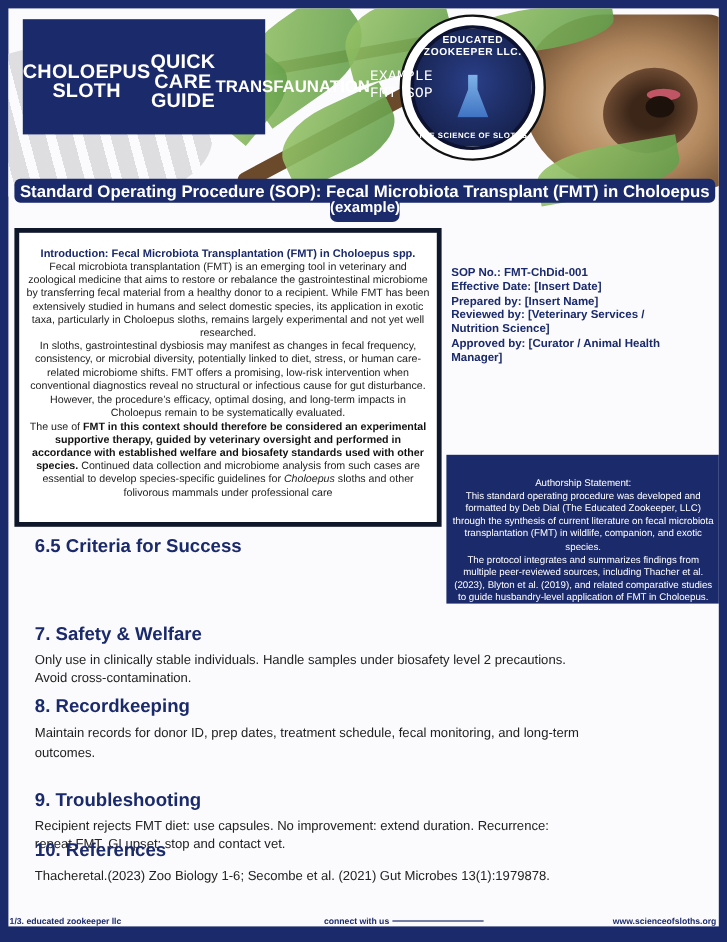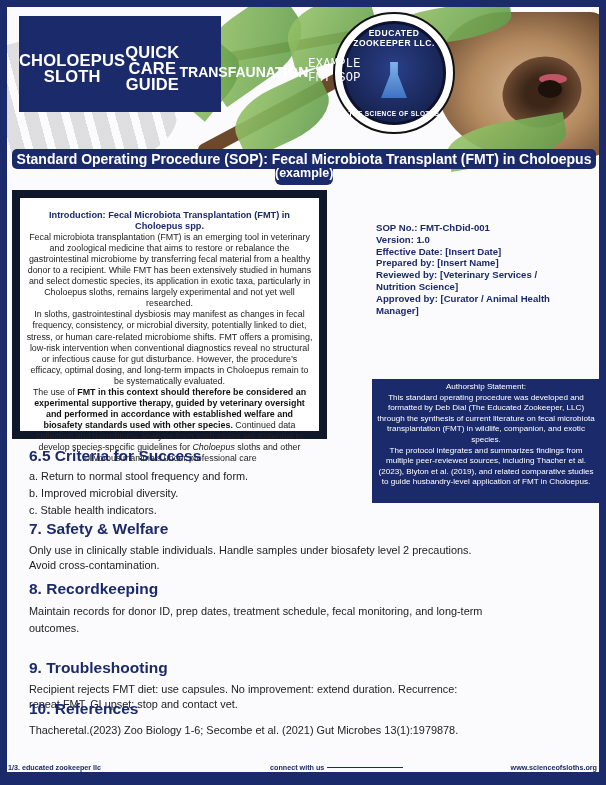--- a/index.html
+++ b/index.html
@@ -85,39 +85,39 @@
     font-size: 14px; font-weight: bold; text-align: center; line-height: 20px;
   }
   .sop-banner-tab {
     position: absolute; left: 236px; top: 165px; width: 58px; height: 20px;
     background: #1b2a6b; color: #fff; border-radius: 0 0 6px 6px;
     font-size: 12.5px; font-weight: bold; text-align: center; line-height: 16px;
   }
 
   
   .intro {
-    position: absolute; left: 12px; top: 190px; width: 315px; height: 249px;
-    border: 8px solid #0f172a; background: #fff;
+    position: absolute; left: 12px; top: 190px; width: 356px; height: 249px;
+    border: 4px solid #0f172a; background: #fff;
     padding: 12px 6px 4px 6px; text-align: center;
     font-size: 8.9px; line-height: 11.05px; color: #222;
   }
   .intro-title { color: #1b2a6b; font-weight: bold; font-size: 9.2px; }
   .intro b { color: #111; }
 
   
   .meta {
     position: absolute; left: 376px; top: 222px; width: 190px;
     font-size: 9.6px; line-height: 11.8px; color: #1b2a6b; font-weight: bold;
   }
 
   
   .author {
     position: absolute; left: 372px; top: 379px; width: 228px; height: 124px;
     background: #1b2a6b; color: #fff; text-align: center;
-    font-size: 8.1px; line-height: 10.6px; padding: 3px 3px;
+    font-size: 8.1px; line-height: 10.6px; padding: 19px 3px;
   }
 
   
   .section { position: absolute; left: 29px; color: #222; }
   .sec-title { color: #1b2a6b; font-weight: bold; font-size: 15.5px; }
   .sec-body { font-size: 10.9px; line-height: 17px; margin-top: 3px; color: #222; }
   .sec-body.tight { line-height: 14.5px; margin-top: 5px; }
 
   
   .footer {
@@ -174,40 +174,34 @@
     <div class="intro-title">Introduction: Fecal Microbiota Transplantation (FMT) in Choloepus spp.</div>
     <div>Fecal microbiota transplantation (FMT) is an emerging tool in veterinary and zoological medicine that aims to restore or rebalance the gastrointestinal microbiome by transferring fecal material from a healthy donor to a recipient. While FMT has been extensively studied in humans and select domestic species, its application in exotic taxa, particularly in Choloepus sloths, remains largely experimental and not yet well researched.</div>
     <div>In sloths, gastrointestinal dysbiosis may manifest as changes in fecal frequency, consistency, or microbial diversity, potentially linked to diet, stress, or human care-related microbiome shifts. FMT offers a promising, low-risk intervention when conventional diagnostics reveal no structural or infectious cause for gut disturbance. However, the procedure’s efficacy, optimal dosing, and long-term impacts in Choloepus remain to be systematically evaluated.</div>
     <div>
       <span>The use of </span><b>FMT in this context should therefore be considered an experimental supportive therapy, guided by veterinary oversight and performed in accordance with established welfare and biosafety standards used with other species.</b><span> Continued data collection and microbiome analysis from such cases are essential to develop species-specific guidelines for </span><i>Choloepus</i><span> sloths and other folivorous mammals under professional care</span>
     </div>
   </div>
 
   <div class="meta" style="left:369px;top:215px;">
     <div>SOP No.: FMT-ChDid-001</div>
-    <div>Version: 1.0</div>
     <div>Effective Date: [Insert Date]</div>
     <div>Prepared by: [Insert Name]</div>
     <div>Reviewed by: [Veterinary Services / Nutrition Science]</div>
     <div>Approved by: [Curator / Animal Health Manager]</div>
   </div>
 
   <div class="author" style="left:365px;top:372px;">
     <div>Authorship Statement:</div>
     <div>This standard operating procedure was developed and formatted by Deb Dial (The Educated Zookeeper, LLC) through the synthesis of current literature on fecal microbiota transplantation (FMT) in wildlife, companion, and exotic species.</div>
     <div>The protocol integrates and summarizes findings from multiple peer-reviewed sources, including Thacher et al. (2023), Blyton et al. (2019), and related comparative studies to guide husbandry-level application of FMT in Choloepus.</div>
   </div>
 
   <div class="section" style="left:22px;top:440px;">
     <div class="sec-title">6.5 Criteria for Success</div>
-    <div class="sec-body" style="line-height:17px;">
-      <div>a. Return to normal stool frequency and form.</div>
-      <div>b. Improved microbial diversity.</div>
-      <div>c. Stable health indicators.</div>
-    </div>
   </div>
 
   <div class="section" style="left:22px;top:513px;">
     <div class="sec-title">7. Safety &amp; Welfare</div>
     <div class="sec-body tight">
       <div>Only use in clinically stable individuals. Handle samples under biosafety level 2 precautions.</div>
       <div>Avoid cross-contamination.</div>
     </div>
   </div>
 

